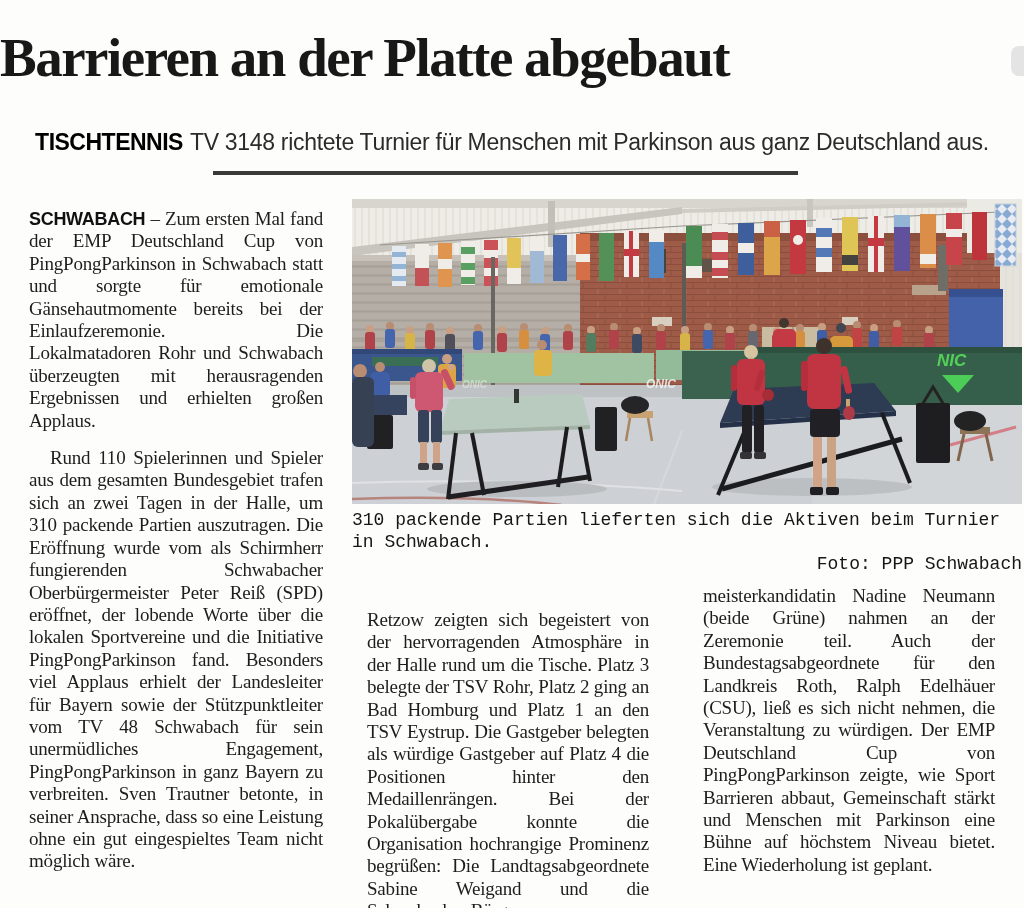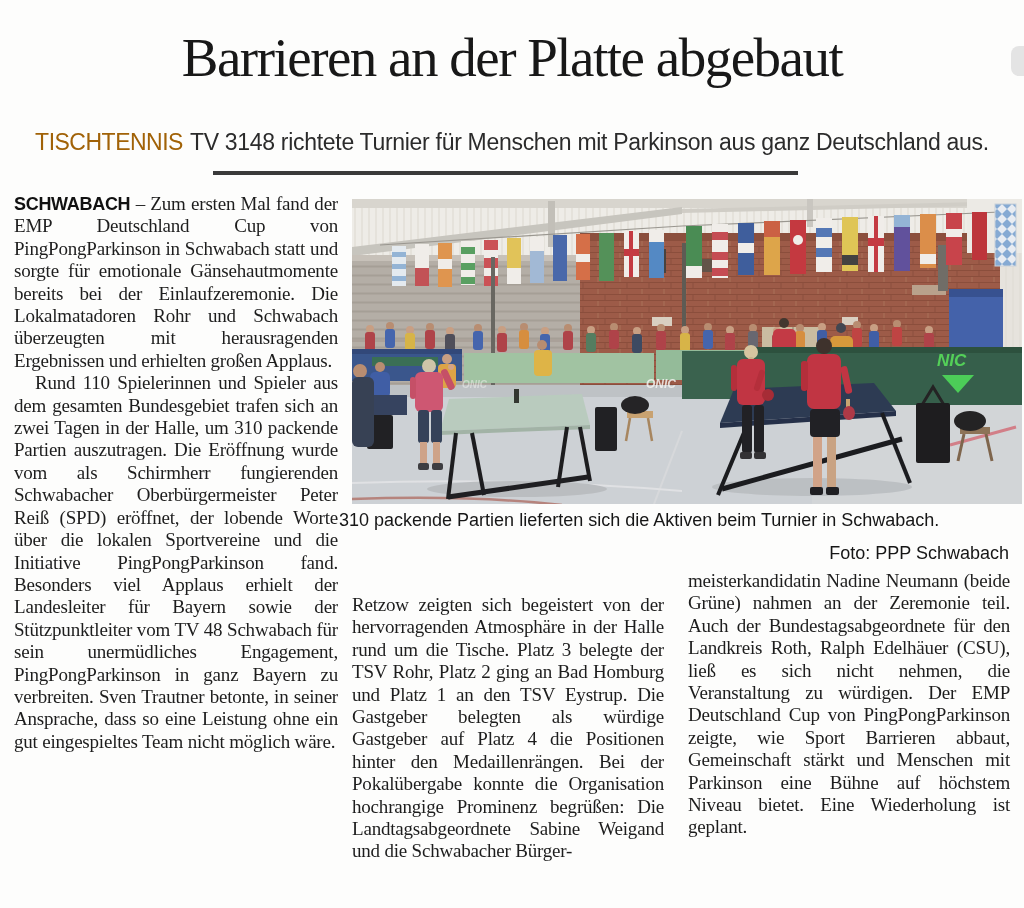--- a/index.html
+++ b/index.html
@@ -1,35 +1,35 @@
 <!DOCTYPE html>
 <html lang="de"><head>
 <meta charset="utf-8">
 <style>
   html,body{margin:0;padding:0}
   body{width:1024px;height:908px;background:#ffffff}
   .page{position:relative;width:1024px;height:908px;background:#fdfdfc;overflow:hidden;
         font-family:"Liberation Serif",serif}
-  .headline{position:absolute;top:28px;left:0;width:1024px;margin:0;text-align:center;
-        font-family:"Liberation Serif",serif;font-weight:400;font-size:55px;
+  .headline{position:absolute;top:28px;left:0;width:1024px;margin:0;
+        font-family:"Liberation Serif",serif;font-weight:700;font-size:55px;
         letter-spacing:-1.5px;color:#181818;line-height:1.1}
   .kicker{position:absolute;top:129px;left:0;width:1024px;text-align:center;
         font-family:"Liberation Sans",sans-serif;font-size:23px;letter-spacing:-0.3px;
         color:#2b2b2b;white-space:nowrap}
-  .kicker-label{font-weight:400;color:#a16207;margin-right:7px;letter-spacing:-0.5px}
+  .kicker-label{font-weight:700;color:#000000;margin-right:7px;letter-spacing:-0.5px}
   .divider{position:absolute;top:171px;left:213px;width:585px;height:4px;background:#3a3a3a}
   .photo{position:absolute;left:352px;top:199px;width:670px;height:305px;overflow:hidden;
         background:#e8e6e1}
   .photo svg{display:block;filter:blur(0.4px) saturate(0.95)}
-  .caption{position:absolute;left:339px;top:509px;width:670px;
-        font-family:Liberation Sans, sans-serif;font-size:18px;line-height:22px;color:#161616}
-  .caption-credit{text-align:right;margin-top:11px}
+  .caption{position:absolute;left:352px;top:509px;width:670px;
+        font-family:Liberation Mono, monospace;font-size:18px;line-height:22px;color:#161616}
+  .caption-credit{text-align:right;margin-top:0}
   .col{position:absolute;font-size:19px;line-height:22.4px;text-align:justify;
         color:#1d1d1d;letter-spacing:-0.2px}
-  .col p{margin:0;hyphens:auto;-webkit-hyphens:auto}
+  .col p{margin:15px;hyphens:auto;-webkit-hyphens:auto}
   .col1{left:14px;top:193px;width:324px}
   .col2{left:352px;top:594px;width:312px}
   .col3{left:688px;top:570px;width:322px}
   .indent{text-indent:21px}
   .dateline{font-family:"Liberation Sans",sans-serif;font-weight:700;font-size:18px;
         letter-spacing:-0.3px;color:#111111}
   .edge-blob{position:absolute;right:0;top:46px;width:13px;height:30px;background:#e4e4e4;
         border-radius:8px 0 0 8px}
 </style>
 </head>

